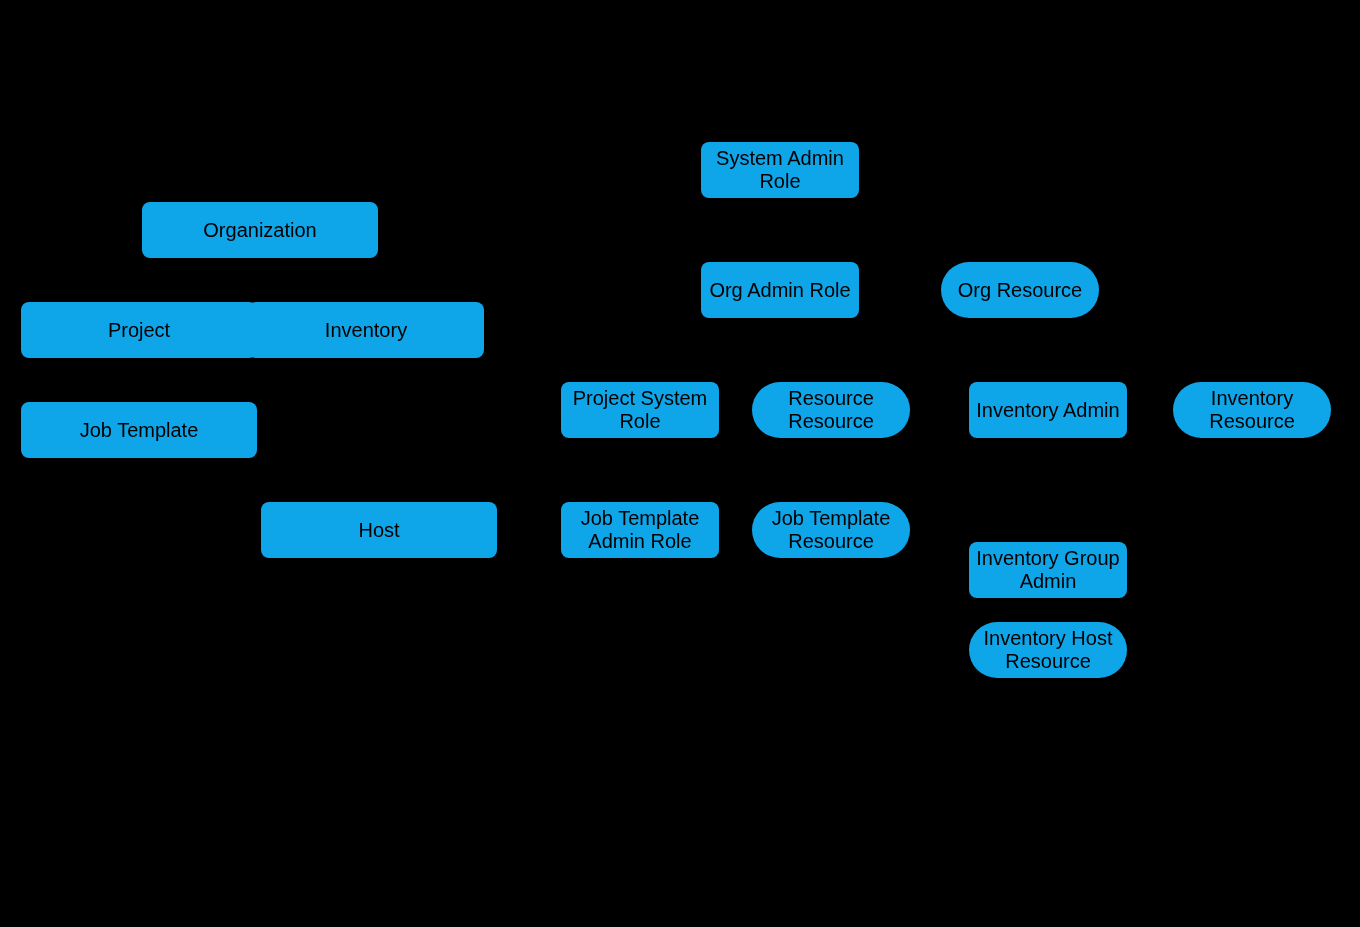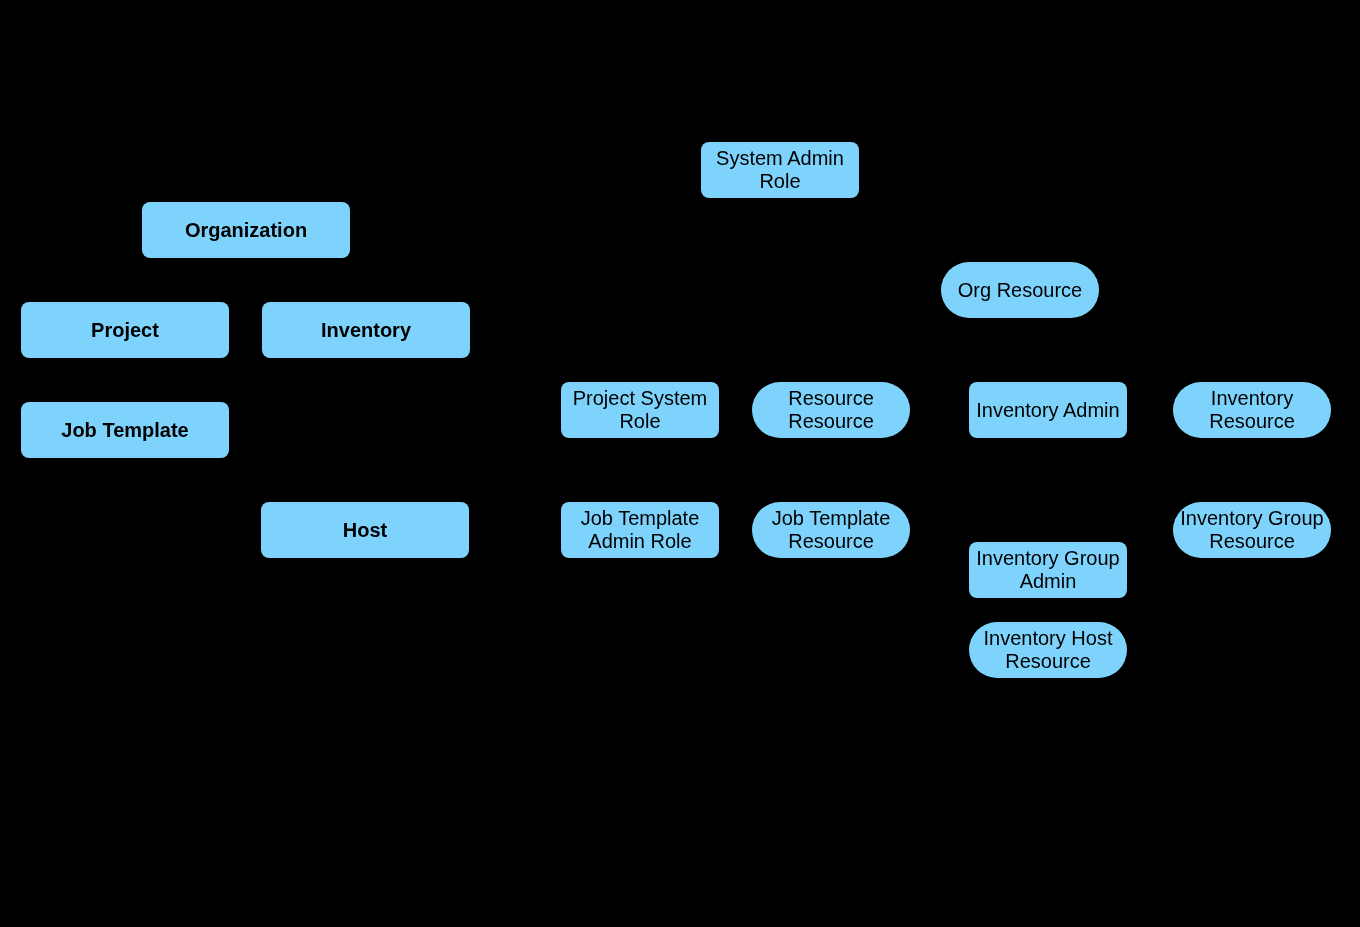--- a/index.html
+++ b/index.html
@@ -10,44 +10,44 @@
   .canvas {
     position: relative;
     width: 1360px;
     height: 927px;
     background: #000000;
     overflow: hidden;
     font-family: "Liberation Sans", sans-serif;
   }
   .node {
     position: absolute;
-    background: #7dd3fc;
+    background: #0ea5e9;
     color: #000000;
     display: flex;
     align-items: center;
     justify-content: center;
     text-align: center;
     font-size: 20px;
     line-height: 23px;
     box-sizing: border-box;
     padding: 2px 4px;
   }
   .node.rect {
     border-radius: 8px;
   }
   .node.pill {
     border-radius: 28px;
   }
   
-  .w-wide  { width: 208px; height: 56px; font-weight: bold; }
+  .w-wide  { width: 236px; height: 56px; }
   .w-std   { width: 158px; height: 56px; }
   
   .pos-organization            { left: 142px; top: 202px; }
   .pos-project                 { left: 21px;  top: 302px; }
-  .pos-inventory               { left: 262px; top: 302px; }
+  .pos-inventory               { left: 248px; top: 302px; }
   .pos-job-template            { left: 21px;  top: 402px; }
   .pos-group                   { left: 261px; top: 402px; }
   .pos-host                    { left: 261px; top: 502px; }
   .pos-system-admin-role       { left: 701px; top: 142px; }
   .pos-org-admin-role          { left: 701px; top: 262px; }
   .pos-org-resource            { left: 941px; top: 262px; text-align: right; }
   .pos-project-admin-role      { left: 561px; top: 382px; }
   .pos-project-resource        { left: 752px; top: 382px; }
   .pos-inventory-admin         { left: 969px; top: 382px; }
   .pos-inventory-resource      { left: 1173px; top: 382px; }
@@ -68,34 +68,34 @@
 
   <div class="node rect w-wide pos-inventory">Inventory</div>
 
   <div class="node rect w-wide pos-job-template">Job Template</div>
 
 
   <div class="node rect w-wide pos-host">Host</div>
 
   <div class="node rect w-std pos-system-admin-role">System Admin Role</div>
 
+  <div class="node rect w-std pos-org-admin-role">Org Admin Role</div>
 
   <div class="node pill w-std pos-org-resource">Org Resource</div>
 
   <div class="node rect w-std pos-project-admin-role">Project System Role</div>
 
   <div class="node pill w-std pos-project-resource">Resource Resource</div>
 
   <div class="node rect w-std pos-inventory-admin">Inventory Admin</div>
 
   <div class="node pill w-std pos-inventory-resource">Inventory Resource</div>
 
   <div class="node rect w-std pos-job-template-admin-role">Job Template Admin Role</div>
 
   <div class="node pill w-std pos-job-template-resource">Job Template Resource</div>
 
   <div class="node rect w-std pos-inventory-group-admin">Inventory Group Admin</div>
 
-  <div class="node pill w-std pos-inventory-group-resource">Inventory Group Resource</div>
 
   <div class="node pill w-std pos-inventory-host-resource">Inventory Host Resource</div>
 
 </div>
 
 </body></html>

